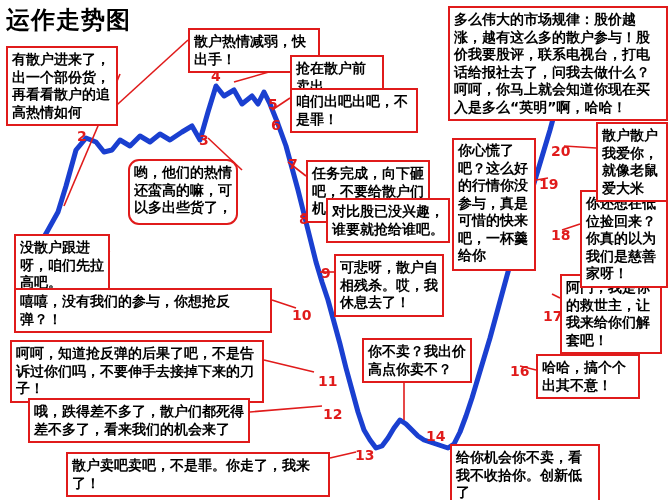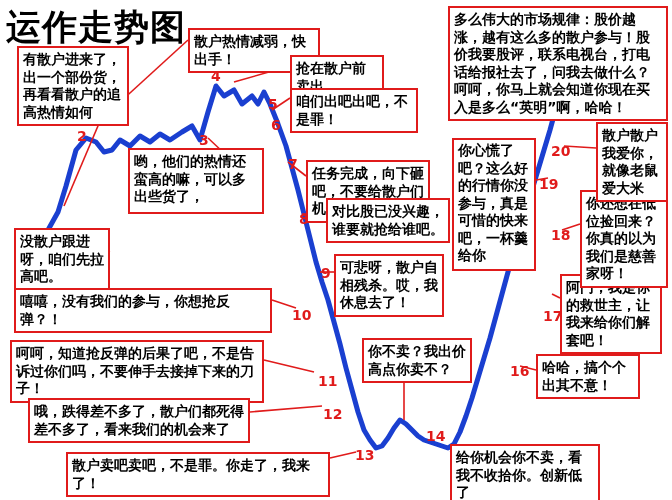--- a/index.html
+++ b/index.html
@@ -1,19 +1,19 @@
 <!DOCTYPE html>
 <html><head>
 <meta charset="utf-8">
 <style>
   html,body{margin:0;padding:0;}
   body{width:672px;height:500px;background:#ffffff;font-family:"DejaVu Sans","Liberation Sans",sans-serif;overflow:hidden;}
   #stage{position:relative;width:672px;height:500px;}
   svg.layer{position:absolute;left:0;top:0;width:672px;height:500px;}
-  .title{position:absolute;left:6px;top:4px;font-size:35px;font-weight:bold;color:#000;letter-spacing:1px;}
+  .title{position:absolute;left:6px;top:4px;font-size:24px;font-weight:bold;color:#000;letter-spacing:1px;}
   .box{position:absolute;border:2px solid #e01b1b;background:#ffffff;color:#000;font-size:14px;line-height:1.25;
        padding:3px 4px;box-sizing:border-box;font-weight:bold;}
   .num{position:absolute;color:#e01b1b;font-size:14px;font-weight:bold;font-family:"DejaVu Sans","Liberation Sans",sans-serif;}
 </style>
 </head>
 <body>
 
 <div id="stage">
 
   <div class="title">运作走势图</div>
@@ -68,29 +68,29 @@
       <div class="num" style="left: 426px; top: 428px;">14</div>
       <div class="num" style="left: 459px; top: 442px;">15</div>
       <div class="num" style="left: 510px; top: 363px;">16</div>
       <div class="num" style="left: 543px; top: 308px;">17</div>
       <div class="num" style="left: 551px; top: 227px;">18</div>
       <div class="num" style="left: 539px; top: 176px;">19</div>
       <div class="num" style="left: 551px; top: 143px;">20</div>
     </div>
 
   <div id="boxes">
-      <div class="box" style="left: 17px; top: 46px; width: 112px; min-height: 56px;">有散户进来了，出一个部份货，再看看散户的追高热情如何</div>
+      <div class="box" style="left: 6px; top: 46px; width: 112px; min-height: 56px;">有散户进来了，出一个部份货，再看看散户的追高热情如何</div>
       <div class="box" style="left: 188px; top: 28px; width: 132px; min-height: 22px;">散户热情减弱，快出手！</div>
       <div class="box" style="left: 290px; top: 55px; width: 94px; min-height: 22px;">抢在散户前卖出</div>
       <div class="box" style="left: 290px; top: 88px; width: 128px; min-height: 22px;">咱们出吧出吧，不是罪！</div>
-      <div class="box" style="left: 128px; top: 148px; width: 136px; min-height: 66px;">哟，他们的热情还蛮高的嘛，可以多出些货了，</div>
+      <div class="box" style="left: 128px; top: 159px; width: 110px; min-height: 66px; border-radius: 11px;">哟，他们的热情还蛮高的嘛，可以多出些货了，</div>
       <div class="box" style="left: 306px; top: 160px; width: 124px; min-height: 38px;">任务完成，向下砸吧，不要给散户们机会！</div>
       <div class="box" style="left: 326px; top: 198px; width: 124px; min-height: 34px;">对比股已没兴趣，谁要就抢给谁吧。</div>
       <div class="box" style="left: 334px; top: 254px; width: 110px; min-height: 38px;">可悲呀，散户自相残杀。哎，我休息去了！</div>
-      <div class="box" style="left: 14px; top: 228px; width: 96px; min-height: 38px;">没散户跟进呀，咱们先拉高吧。</div>
+      <div class="box" style="left: 14px; top: 234px; width: 96px; min-height: 38px;">没散户跟进呀，咱们先拉高吧。</div>
       <div class="box" style="left: 14px; top: 288px; width: 258px; min-height: 24px;">嘻嘻，没有我们的参与，你想抢反弹？！</div>
       <div class="box" style="left: 10px; top: 340px; width: 254px; min-height: 40px;">呵呵，知道抢反弹的后果了吧，不是告诉过你们吗，不要伸手去接掉下来的刀子！</div>
       <div class="box" style="left: 28px; top: 398px; width: 222px; min-height: 38px;">哦，跌得差不多了，散户们都死得差不多了，看来我们的机会来了</div>
       <div class="box" style="left: 66px; top: 452px; width: 264px; min-height: 26px;">散户卖吧卖吧，不是罪。你走了，我来了！</div>
       <div class="box" style="left: 362px; top: 338px; width: 110px; min-height: 40px;">你不卖？我出价高点你卖不？</div>
       <div class="box" style="left: 450px; top: 444px; width: 150px; min-height: 42px;">给你机会你不卖，看我不收拾你。创新低了</div>
       <div class="box" style="left: 536px; top: 354px; width: 104px; min-height: 38px;">哈哈，搞个个出其不意！</div>
       <div class="box" style="left: 560px; top: 274px; width: 102px; min-height: 50px;">阿门，我是你的救世主，让我来给你们解套吧！</div>
       <div class="box" style="left: 580px; top: 190px; width: 88px; min-height: 62px;">你还想在低位捡回来？你真的以为我们是慈善家呀！</div>
       <div class="box" style="left: 452px; top: 138px; width: 84px; min-height: 82px; font-family: Liberation Mono, monospace;">你心慌了吧？这么好的行情你没参与，真是可惜的快来吧，一杯羹给你</div>

